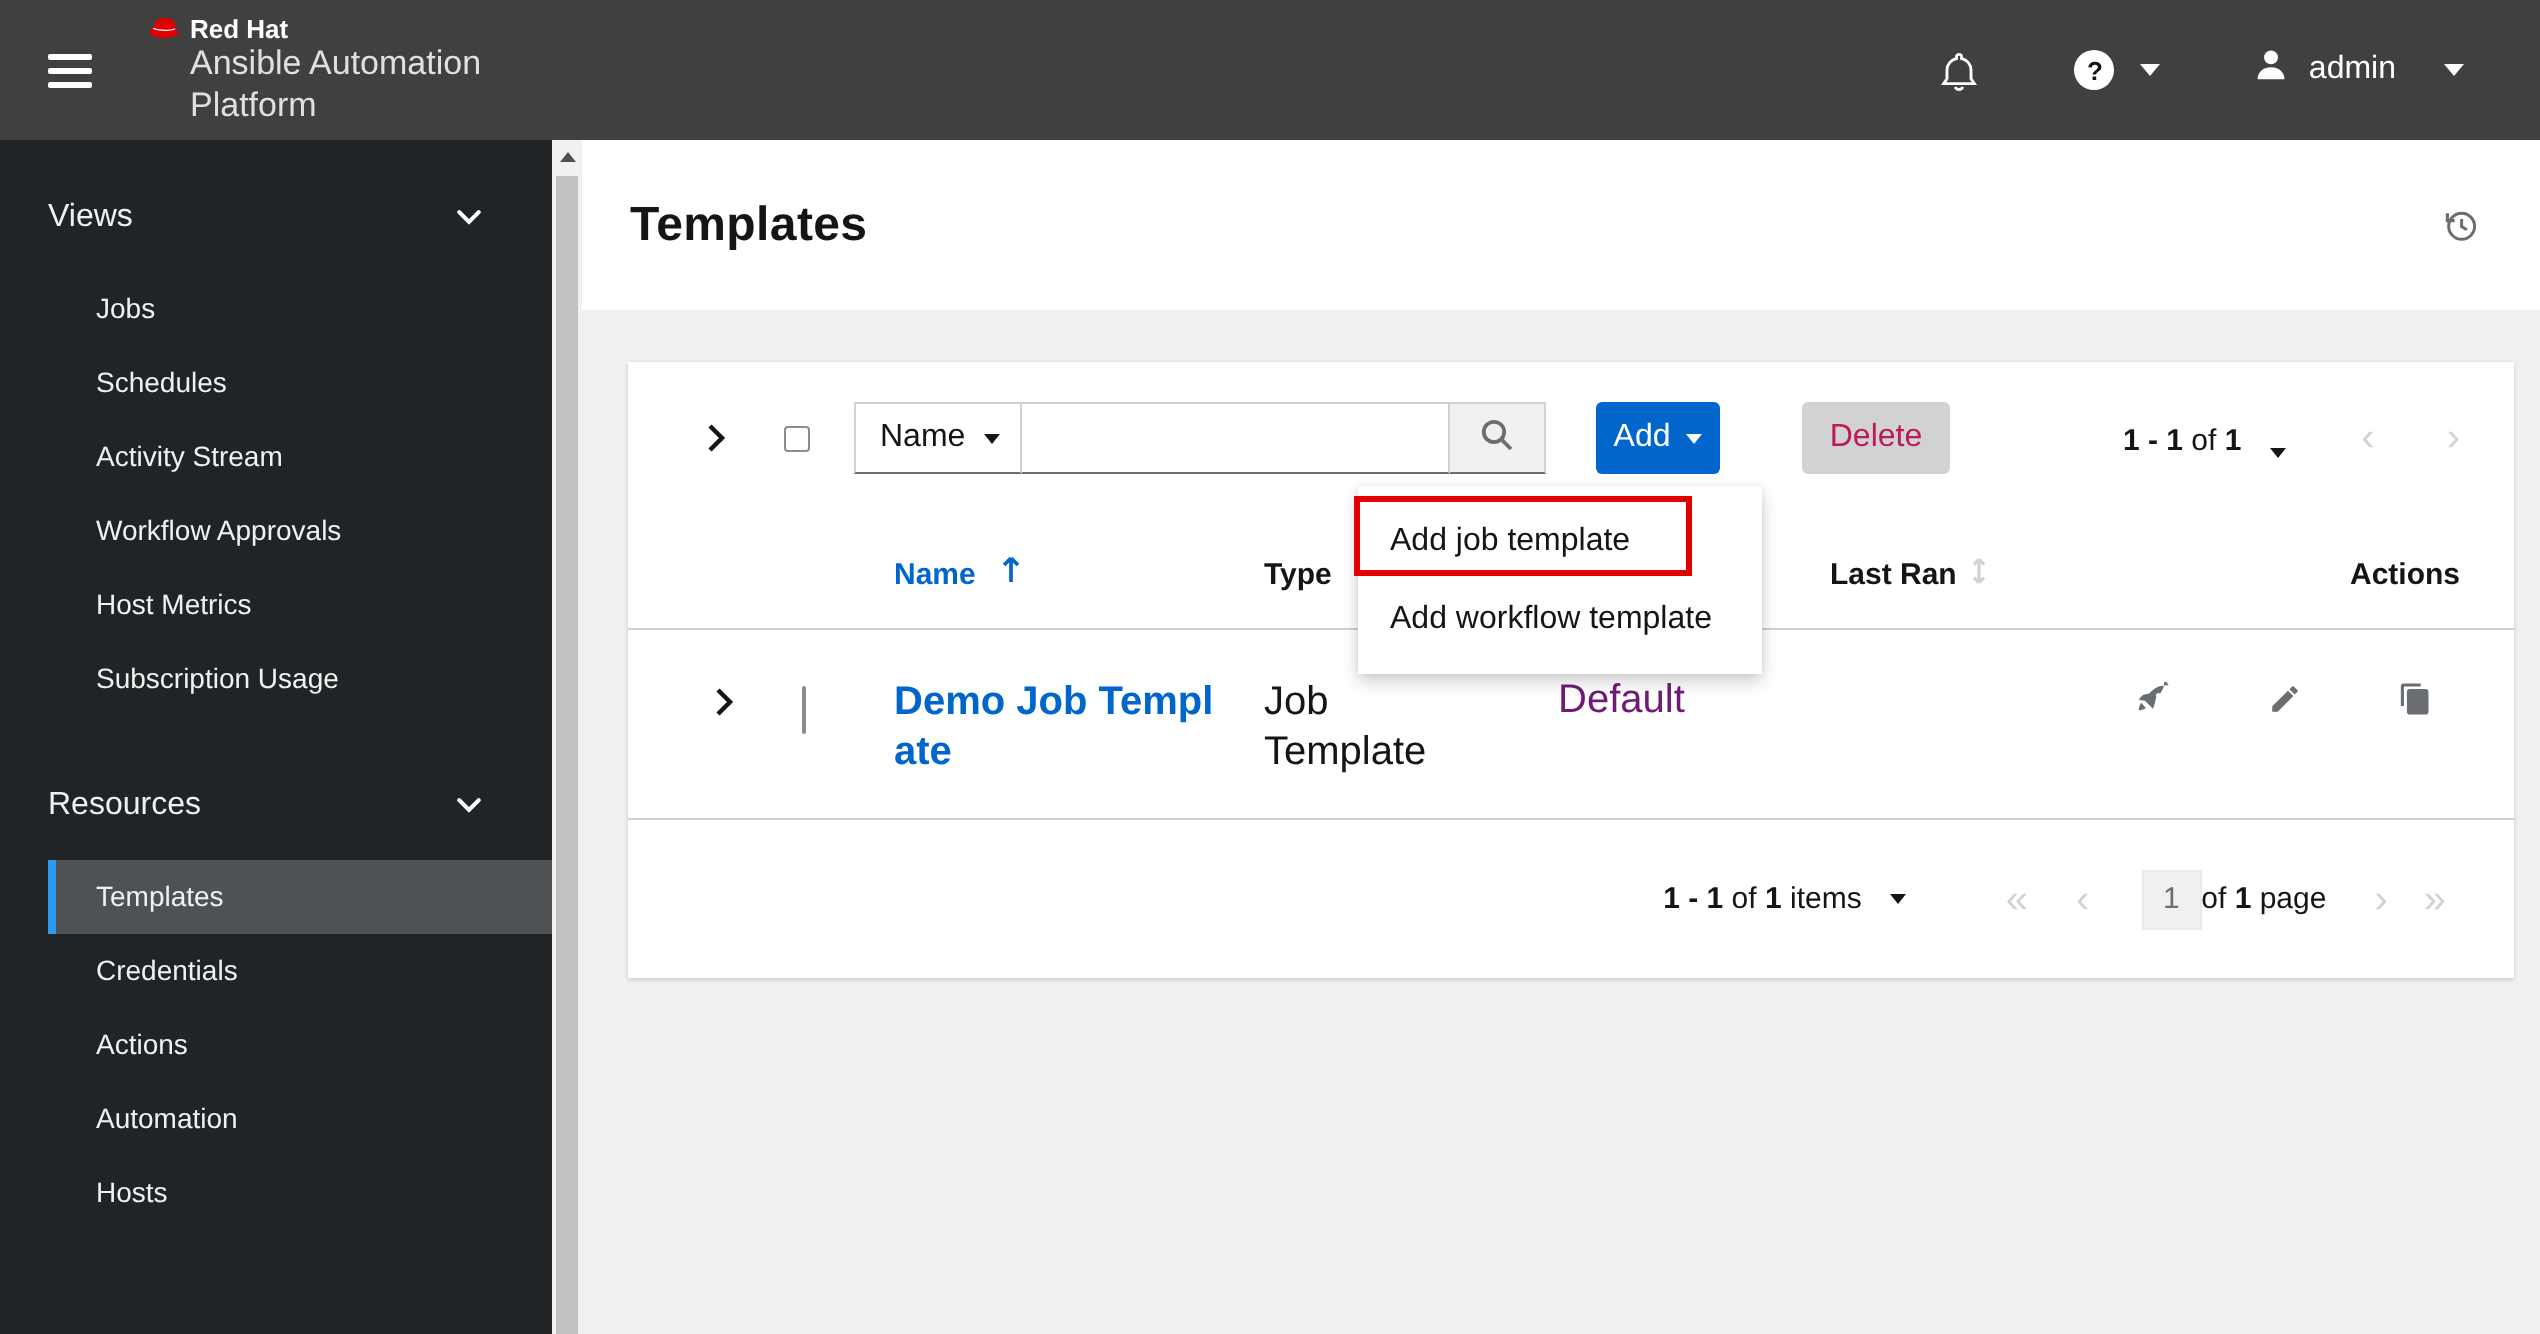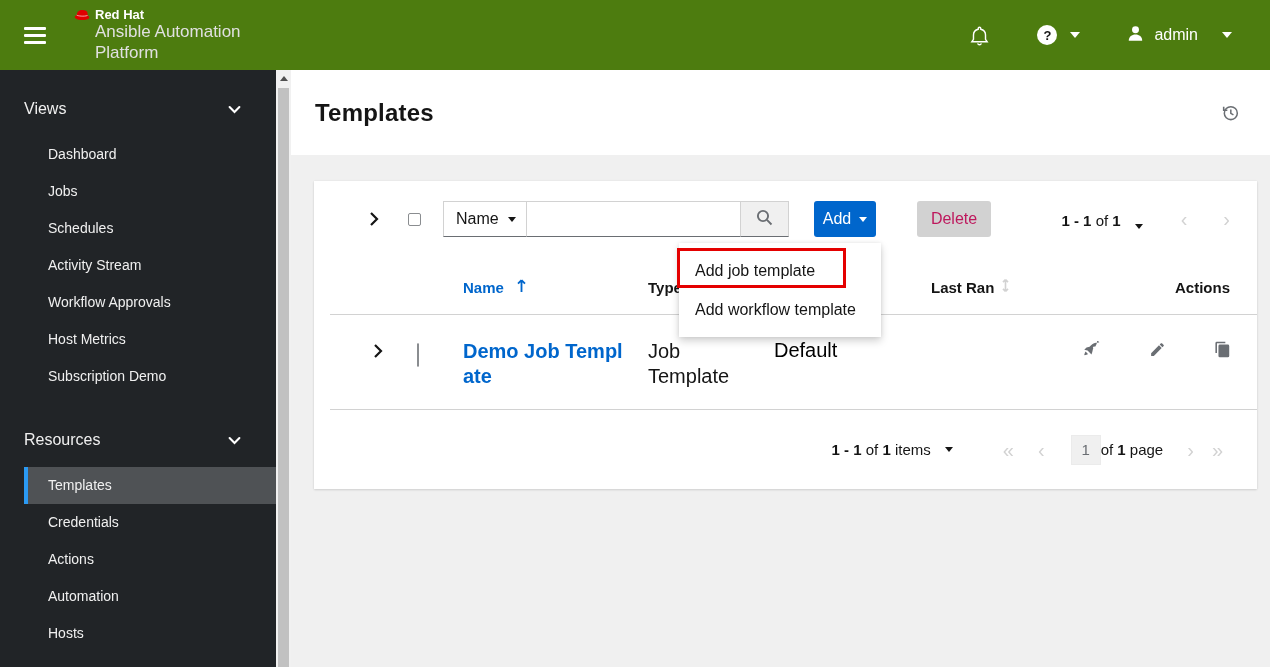--- a/index.html
+++ b/index.html
@@ -1,20 +1,20 @@
 <!DOCTYPE html>
 <html><head>
 <meta charset="utf-8">
 <style>
   * { box-sizing: border-box; margin: 0; padding: 0; }
   html,body { width:1270px; height:667px; }
   body { position:relative; font-family:"Liberation Sans", sans-serif; color:#151515; background:#fff; overflow:hidden; }
 
   
-  .masthead { position:absolute; top:0; left:0; right:0; height:70px; background:#4d7c0f; display:flex; align-items:center; z-index:30; }
+  .masthead { position:absolute; top:0; left:0; right:0; height:70px; background:#404040; display:flex; align-items:center; z-index:30; }
   .hamburger { margin-left:24px; width:24px; cursor:pointer; }
   .hamburger div { width:22px; height:3px; background:#fff; border-radius:1px; margin:4px 0; }
   .brand { margin-left:26px; display:flex; align-items:flex-start; gap:5px; }
   .brand-text { color:#fff; line-height:1.2; }
   .brand-title { font-weight:700; font-size:13px; }
   .brand-sub { font-size:17px; color:#e0e0e0; }
   .mast-right { margin-left:auto; display:flex; align-items:center; margin-right:38px; }
   .mast-btn { display:flex; align-items:center; cursor:pointer; }
   .q-circle { width:20px; height:20px; background:#fff; color:#151515; border-radius:50%; font-weight:700; font-size:13px; display:flex; align-items:center; justify-content:center; }
   .caret-w { width:0; height:0; border-left:5px solid transparent; border-right:5px solid transparent; border-top:6px solid #fff; }
@@ -35,21 +35,21 @@
   .scroll-arrow { height:17px; display:flex; align-items:center; justify-content:center; cursor:pointer; }
   .scroll-arrow span { width:0; height:0; border-left:4px solid transparent; border-right:4px solid transparent; border-bottom:5px solid #505050; }
   .scroll-thumb { position:absolute; top:18px; left:2px; width:11px; bottom:0; background:#c1c1c1; cursor:pointer; }
 
   
   .content { position:absolute; left:291px; top:70px; right:0; bottom:0; background:#f0f0f0; }
   .page-header { height:85px; background:#fff; display:flex; align-items:center; padding:0 30px 0 24px; }
   .page-title { font-size:24px; font-weight:700; letter-spacing:.2px; }
   .history-btn { margin-left:auto; cursor:pointer; display:flex; }
 
-  .card { position:relative; margin:26px 13px 0 23px; width:943px; background:#fff; box-shadow:0 1px 2px rgba(0,0,0,.12), 0 0 2px rgba(0,0,0,.06);padding-left:16px; }
+  .card { position:relative; margin:26px 13px 0 23px; width:943px; background:#fff; box-shadow:0 1px 2px rgba(0,0,0,.12), 0 0 2px rgba(0,0,0,.06); }
 
   
   .toolbar { display:flex; align-items:center; padding:20px 27px 23px 0; }
   .tb-expand { margin-left:38px; display:flex; cursor:pointer; }
   .checkbox { width:13px; height:13px; background:#fff; border:1px solid #8a8d90; border-radius:2px; cursor:pointer; }
   .tb-check { margin-left:29px; }
   .filter-select { margin-left:22px; width:84px; height:36px; border:1px solid #d2d2d2; border-bottom-color:#6a6e73; display:flex; align-items:center; padding:0 10px 0 12px; font-size:16px; cursor:pointer; background:#fff; }
   .filter-select .caret-d { margin-left:auto; }
   .search-input { width:214px; height:36px; border:1px solid #d2d2d2; border-left:none; border-bottom-color:#6a6e73; font-size:16px; padding:0 8px; outline:none; font-family:"Liberation Sans",sans-serif; }
   .search-btn { width:48px; height:36px; background:#f0f0f0; border:1px solid #d2d2d2; border-left:none; border-bottom-color:#6a6e73; display:flex; align-items:center; justify-content:center; cursor:pointer; }
@@ -69,21 +69,21 @@
   .th-name { color:#0066cc; display:flex; align-items:center; gap:12px; cursor:pointer; }
   .th-lastran { display:flex; align-items:center; gap:7px; cursor:pointer; }
   .th-actions { text-align:right; padding-right:27px; }
   .trow { min-height:95px; border-bottom:1px solid #d2d2d2; font-size:20px; }
   .td-expand { padding:28px 0 0 42px; display:flex; cursor:pointer; }
   .td-check { padding:29px 0 0 3px; }
   .td-name { padding-top:24px; width:168px; word-break:break-all; line-height:25px; }
   .name-link { color:#0066cc; font-weight:700; text-decoration:none; cursor:pointer; }
   .td-type { padding-top:24px; width:110px; line-height:25px; }
   .td-org { padding-top:24px; }
-  .org-link { color:#000000; text-decoration:none; cursor:pointer; }
+  .org-link { color:#701a75; text-decoration:none; cursor:pointer;margin-left:21px; }
   .td-actions { padding:26px 41px 0 0; display:flex; justify-content:flex-end; gap:48px; }
   .action-ic { cursor:pointer; display:flex; }
 
   
   .tfoot { display:flex; align-items:center; justify-content:flex-end; height:79px; padding-right:34px; font-size:15px; }
   .tfoot .caret-d { margin-left:14px; cursor:pointer; }
   .tfoot .first { margin-left:50px; }
   .tfoot .prev { margin-left:24px; }
   .page-box { margin-left:26px; width:30px; height:30px; background:#f0f0f0; border:1px solid #ebebeb; text-align:center; color:#6a6e73; font-size:15px; font-family:"Liberation Sans",sans-serif; }
   .of-page { margin-left:0; }
@@ -145,27 +145,26 @@
 
 <nav class="sidebar">
   <div class="nav-section">
     <div class="section-header">
       <span>Views</span>
       <span><svg width="13" height="9" viewBox="0 0 16 10">
             <path d="M2 2l6 6 6-6" fill="none" stroke="#fff" stroke-width="2.6" stroke-linecap="round"></path>
           </svg></span>
     </div>
     <div class="nav-list">
-      <div class="nav-item">Dashboard</div>
       <div class="nav-item">Jobs</div>
       <div class="nav-item">Schedules</div>
       <div class="nav-item">Activity Stream</div>
       <div class="nav-item">Workflow Approvals</div>
       <div class="nav-item">Host Metrics</div>
-      <div class="nav-item">Subscription Demo</div>
+      <div class="nav-item">Subscription Usage</div>
     </div>
   </div>
   <div class="nav-section">
     <div class="section-header">
       <span>Resources</span>
       <span><svg width="13" height="9" viewBox="0 0 16 10">
             <path d="M2 2l6 6 6-6" fill="none" stroke="#fff" stroke-width="2.6" stroke-linecap="round"></path>
           </svg></span>
     </div>
     <div class="nav-list">

